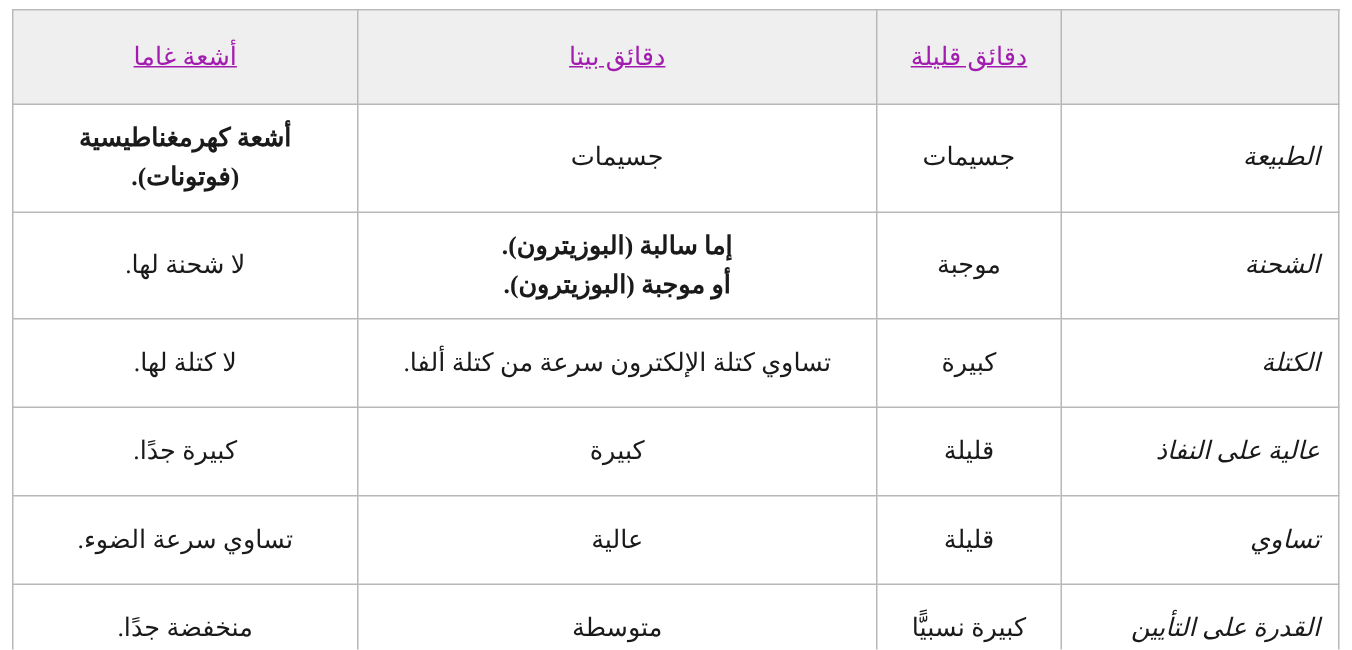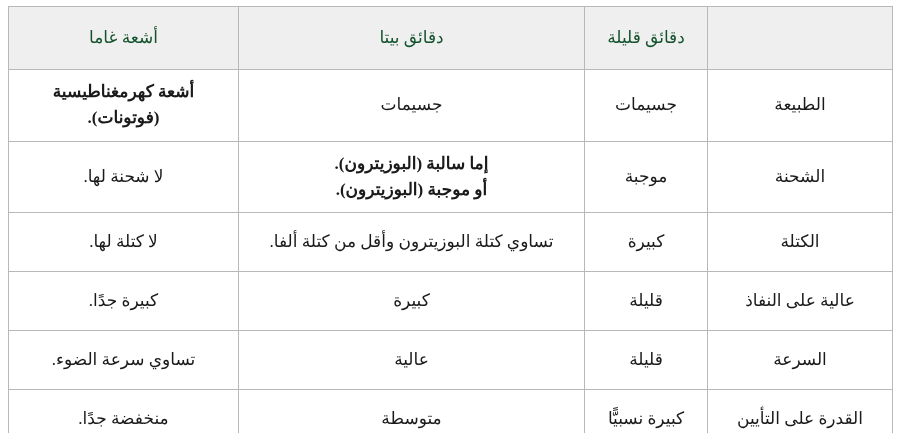--- a/index.html
+++ b/index.html
@@ -31,32 +31,34 @@
     padding: 9px 12px;
     vertical-align: middle;
     font-size: 17px;
     line-height: 1.55;
     font-weight: normal;
   }
   thead th {
     background: #efefef;
     height: 44px;
     text-align: center;
-    color: #14532d;
+    color: #a21caf;
+    text-decoration: underline;
   }
   thead th.prop-head {
     background: #efefef;
   }
   tbody td {
     background: #ffffff;
     height: 40px;
   }
   td.prop-cell {
-    text-align: center;
+    text-align: right;
     white-space: nowrap;
+    font-style: italic;
   }
   td.val-cell {
     text-align: center;
   }
   
   col.c-prop  { width: 185px; }
   col.c-alpha { width: 123px; }
   col.c-beta  { width: 346px; }
   col.c-gamma { width: 230px; }
 
@@ -97,31 +99,31 @@
         <td class="val-cell">موجبة</td>
         <td class="val-cell">
           <span class="line">إما سالبة (البوزيترون).</span>
           <span class="line">أو موجبة (البوزيترون).</span>
         </td>
         <td class="val-cell">لا شحنة لها.</td>
       </tr>
       <tr>
         <td class="prop-cell">الكتلة</td>
         <td class="val-cell">كبيرة</td>
-        <td class="val-cell">تساوي كتلة البوزيترون وأقل من كتلة ألفا.</td>
+        <td class="val-cell">تساوي كتلة الإلكترون سرعة من كتلة ألفا.</td>
         <td class="val-cell">لا كتلة لها.</td>
       </tr>
       <tr>
         <td class="prop-cell">عالية على النفاذ</td>
         <td class="val-cell">قليلة</td>
         <td class="val-cell">كبيرة</td>
         <td class="val-cell">كبيرة جدًا.</td>
       </tr>
       <tr>
-        <td class="prop-cell">السرعة</td>
+        <td class="prop-cell">تساوي</td>
         <td class="val-cell">قليلة</td>
         <td class="val-cell">عالية</td>
         <td class="val-cell">تساوي سرعة الضوء.</td>
       </tr>
       <tr>
         <td class="prop-cell">القدرة على التأيين</td>
         <td class="val-cell">كبيرة نسبيًّا</td>
         <td class="val-cell">متوسطة</td>
         <td class="val-cell">منخفضة جدًا.</td>
       </tr>

